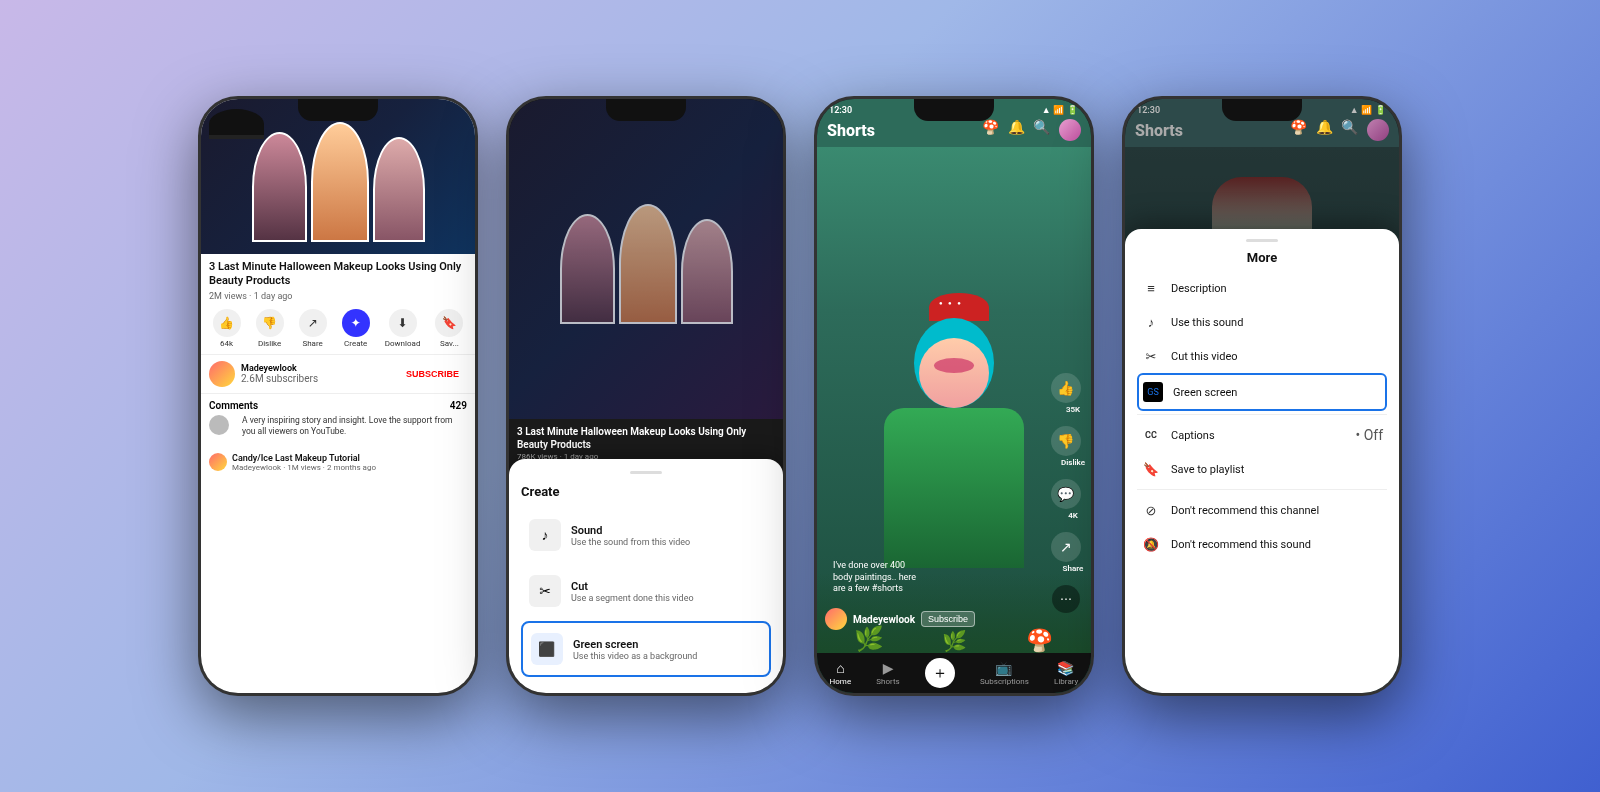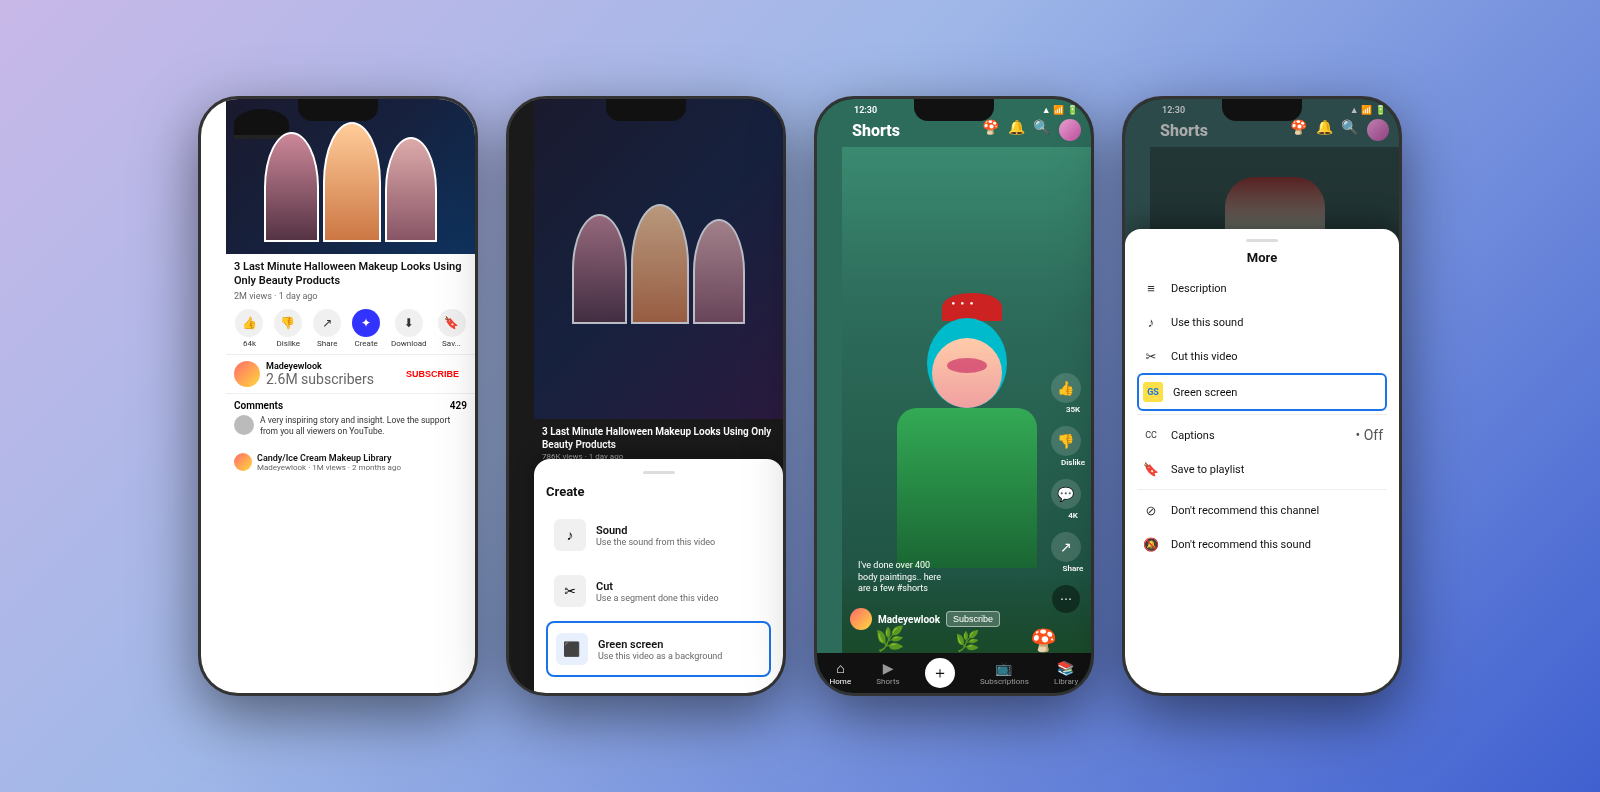--- a/index.html
+++ b/index.html
@@ -36,21 +36,20 @@
       width: 80px; height: 22px;
       background: #111;
       border-radius: 0 0 14px 14px;
       z-index: 10;
     }
     .phone-screen {
       flex: 1;
       overflow: hidden;
       position: relative;
       background: #fff;
-      padding-left: 25px;
     }
 
     
     .p1-screen {
       background: #fff;
       display: flex;
       flex-direction: column;
     }
     .p1-thumbnail {
       width: 100%;
@@ -133,42 +132,42 @@
       gap: 6px;
       border-bottom: 1px solid #eee;
     }
     .channel-avatar {
       width: 26px; height: 26px;
       border-radius: 50%;
       background: linear-gradient(135deg, #ff6b6b, #ffd93d);
     }
     .channel-info { flex: 1; }
     .channel-name { font-size: 9px; font-weight: 600; }
-    .channel-subs { font-size: 14px; color: #666; }
+    .channel-subs { font-size: 10px; color: #666; }
     .subscribe-btn {
       font-size: 9px;
       font-weight: 700;
       color: #ff0000;
       padding: 4px 8px;
       border: none;
       background: transparent;
     }
     .p1-comments {
       padding: 6px 8px;
     }
     .comments-header {
       display: flex;
       justify-content: space-between;
       font-size: 10px;
       font-weight: 600;
       margin-bottom: 4px;
     }
     .comment-item {
       display: flex;
-      gap: 6px;
+      gap: 13px;
       margin-top: 4px;
     }
     .comment-avatar {
       width: 20px; height: 20px;
       border-radius: 50%;
       background: #bbb;
       flex-shrink: 0;
     }
     .comment-text {
       font-size: 8.5px;
@@ -603,21 +602,21 @@
       <div class="comment-item">
         <div class="comment-avatar"></div>
         <div class="comment-text">A very inspiring story and insight. Love the support from you all viewers on YouTube.</div>
       </div>
     </div>
 
     <div class="p1-rec-video">
       <div class="rec-info">
         <div class="rec-channel-avatar"></div>
         <div>
-          <div class="rec-text">Candy/Ice Cream Makeup Library</div>
+          <div class="rec-text">Candy/Ice Last Makeup Tutorial</div>
           <div class="rec-meta">
             <span>Madeyewlook</span> · <span>1M views · 2 months ago</span>
           </div>
         </div>
       </div>
     </div>
   </div>
 </div>
 
 <div class="phone">
@@ -849,27 +848,27 @@
         <div class="more-item-icon">♪</div>
         <span class="more-item-text">Use this sound</span>
       </div>
 
       <div class="more-item">
         <div class="more-item-icon">✂</div>
         <span class="more-item-text">Cut this video</span>
       </div>
 
       <div class="more-item highlighted">
-        <div class="more-item-icon" style="background:#fde047;border-radius:3px;font-size:9px;color:#1a73e8;font-weight:700;">GS</div>
+        <div class="more-item-icon" style="background:#000000;border-radius:3px;font-size:9px;color:#1a73e8;font-weight:400;">GS</div>
         <span class="more-item-text">Green screen</span>
       </div>
       <div class="more-divider"></div>
 
       <div class="more-item">
-        <div class="more-item-icon" style="font-size:9px;font-weight:400;color:#333;">CC</div>
+        <div class="more-item-icon" style="font-size:9px;font-weight:700;color:#333;">CC</div>
         <span class="more-item-text">Captions</span>
         <span class="more-item-badge">• Off</span>
       </div>
 
       <div class="more-item">
         <div class="more-item-icon">🔖</div>
         <span class="more-item-text">Save to playlist</span>
       </div>
       <div class="more-divider"></div>
 

